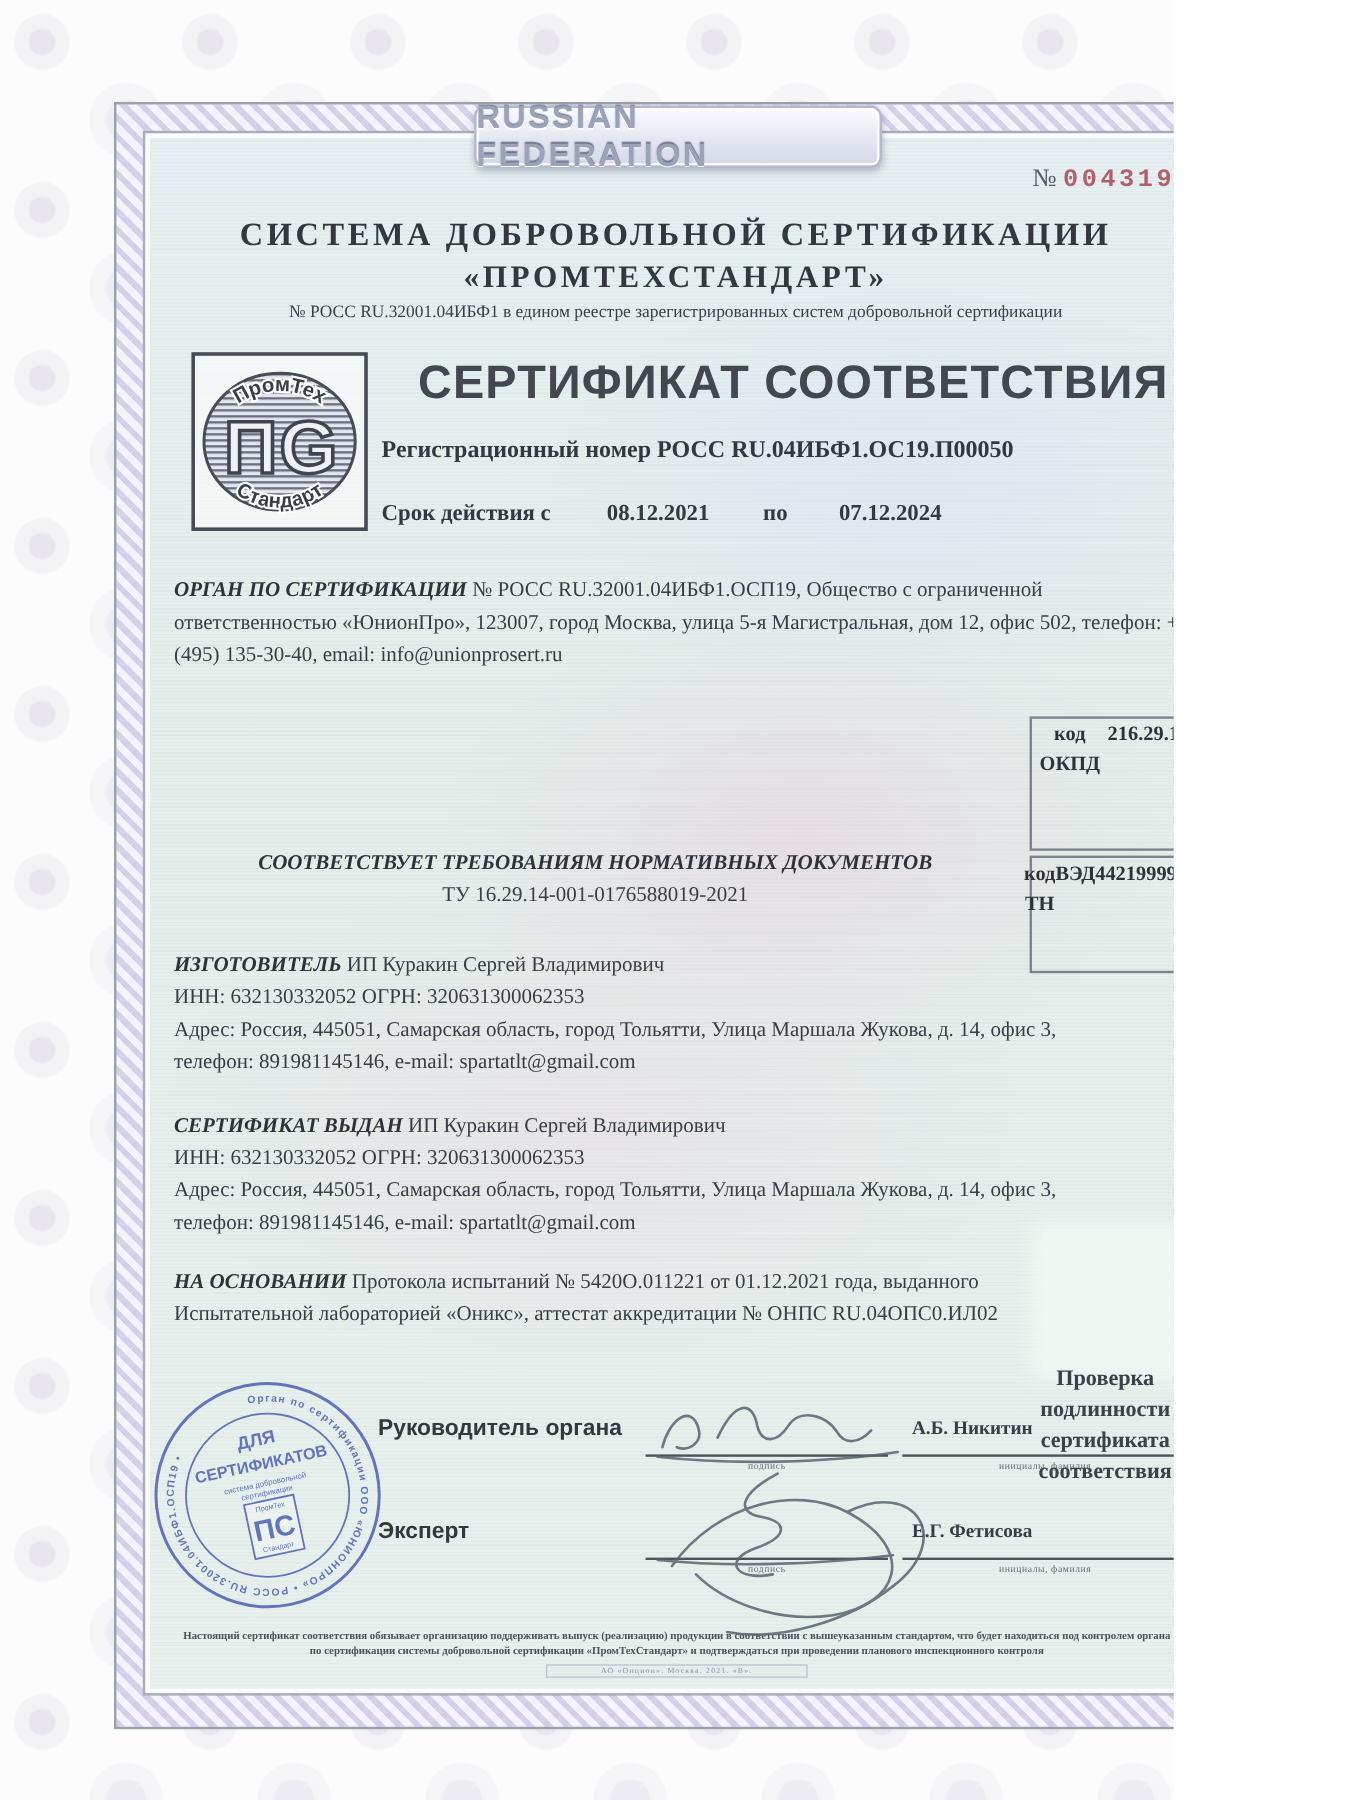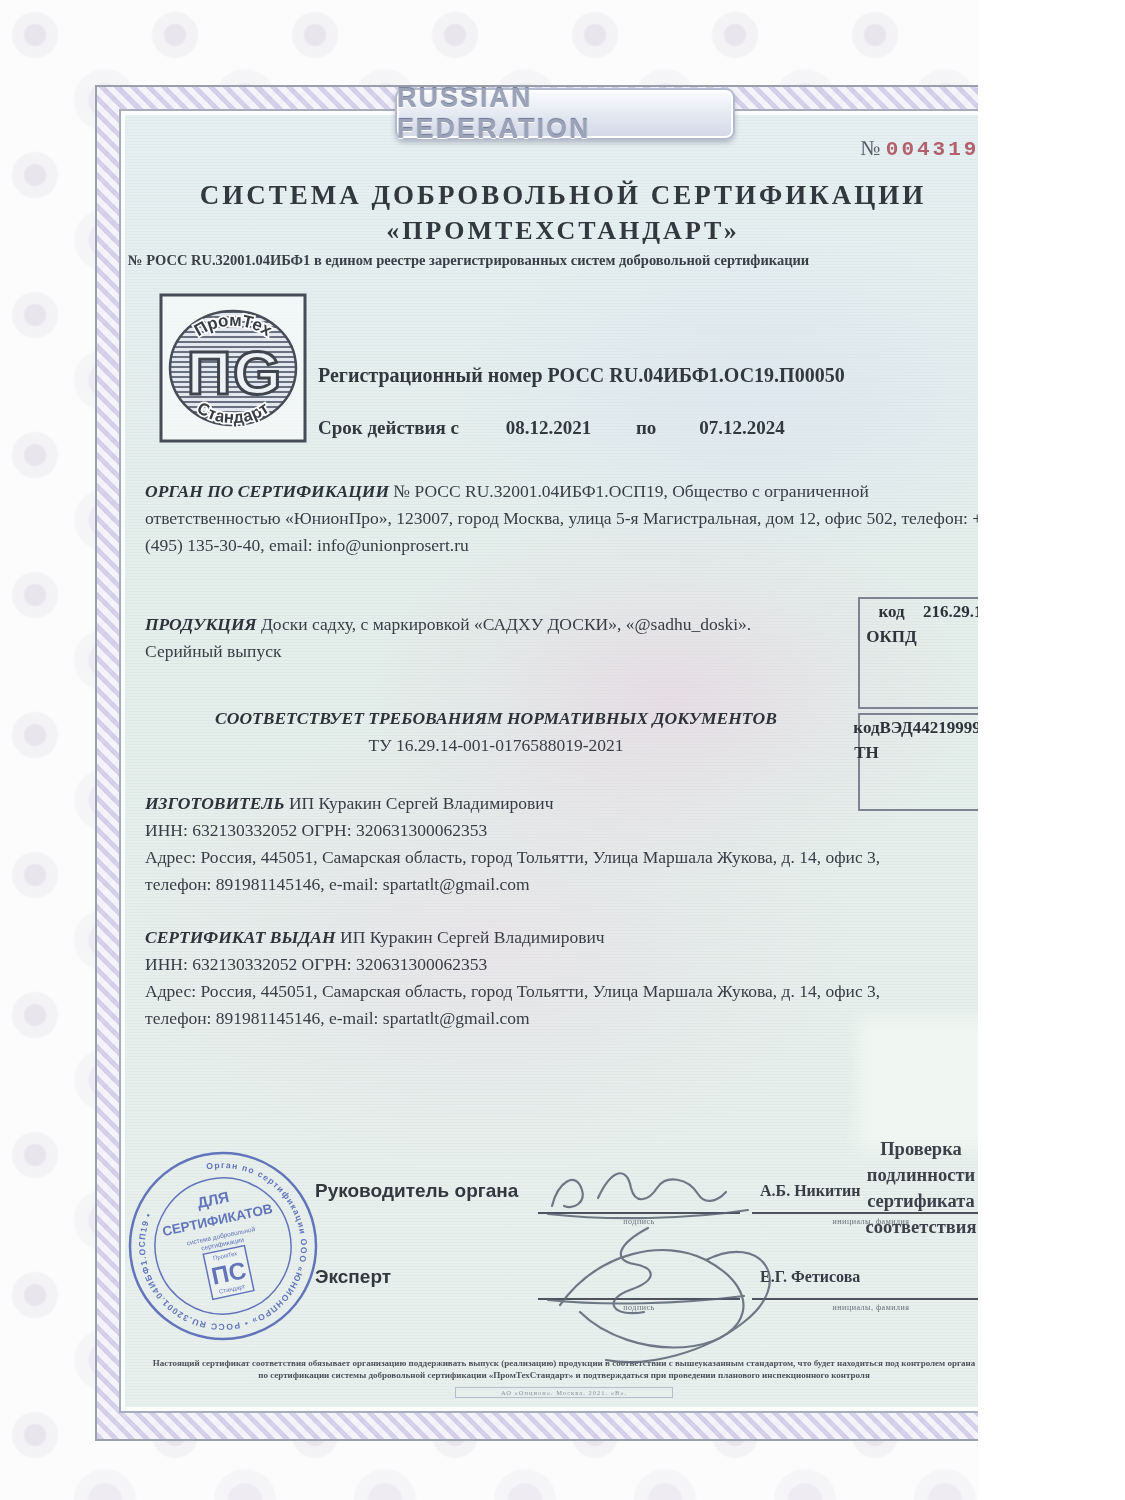--- a/index.html
+++ b/index.html
@@ -47,22 +47,22 @@
     text-shadow:0 1px 0 #fff, 0 -1px 1px #6d7690;
   }
   
   .cert-no{position:absolute;left:700px;top:136px;width:295px;text-align:right;font-size:21px;}
   .cert-no .nm{color:#555b66;}
   .cert-no .digits{font-family:"Liberation Mono",monospace;color:#b2606b;letter-spacing:3px;font-weight:bold;}
   .sys1{position:absolute;left:128px;top:180px;width:870px;text-align:center;
     font-weight:bold;font-size:27px;letter-spacing:3px;color:#33383f;}
   .sys2{position:absolute;left:128px;top:216px;width:870px;text-align:center;
     font-weight:bold;font-size:26px;letter-spacing:3px;color:#33383f;}
-  .sys3{position:absolute;left:128px;top:252px;width:870px;
-    font-weight:bold;font-size:14.5px;color:#3a3f47;}
+  .sys3{position:absolute;left:128px;top:252px;width:870px;text-align:center;
+    font-weight:normal;font-size:14.5px;color:#3a3f47;}
   .logo{position:absolute;left:157px;top:291px;}
   .doc-title{position:absolute;left:330px;top:298px;width:662px;text-align:center;
     font-family:"Liberation Sans",sans-serif;font-weight:bold;font-size:39px;
     letter-spacing:1px;color:#43474f;}
   .regline{position:absolute;left:318px;top:364px;font-weight:bold;font-size:20px;color:#33383f;}
   .validity{position:absolute;left:318px;top:417px;font-weight:bold;font-size:19px;color:#33383f;}
   .validity span{display:inline-block;}
   .validity .v-from{margin-left:42px;}
   .validity .v-po{margin-left:40px;}
   .validity .v-to{margin-left:38px;}
@@ -148,34 +148,33 @@
     <text font-family="Liberation Sans, sans-serif" font-weight="bold" font-size="17" fill="#383d46" stroke="#ffffff" stroke-width="3.5" paint-order="stroke">
       <textPath href="#arcTop" startOffset="50%" text-anchor="middle">ПромТех</textPath>
     </text>
     <text x="52" y="103" font-family="Liberation Sans, sans-serif" font-weight="bold" font-size="62" text-anchor="middle" fill="#eef1f6" stroke="#3f444e" stroke-width="3">П</text>
     <text x="100" y="103" font-family="Liberation Sans, sans-serif" font-weight="bold" font-size="62" text-anchor="middle" fill="#eef1f6" stroke="#3f444e" stroke-width="3">G</text>
     <text font-family="Liberation Sans, sans-serif" font-weight="bold" font-size="17" fill="#383d46" stroke="#ffffff" stroke-width="3.5" paint-order="stroke">
       <textPath href="#arcBot" startOffset="50%" text-anchor="middle">Стандарт</textPath>
     </text>
   </svg>
 
+  <div class="doc-title">СЕРТИФИКАТ СООТВЕТСТВИЯ</div>
 
   <div class="regline">Регистрационный номер РОСС RU.04ИБФ1.ОС19.П00050</div>
 
   <div class="validity">
     <span>Срок действия с</span>
     <span class="v-from">08.12.2021</span>
     <span class="v-po">по</span>
     <span class="v-to">07.12.2024</span>
   </div>
 
   <p class="para p-authority"><b>ОРГАН ПО СЕРТИФИКАЦИИ</b> <span>№ РОСС RU.32001.04ИБФ1.ОСП19, Общество с ограниченной ответственностью «ЮнионПро», 123007, город Москва, улица 5-я Магистральная, дом 12, офис 502, телефон: +7 (495) 135-30-40, email: info@unionprosert.ru</span></p>
 
-  <p class="para p-product"><b>ПРОДУКЦИЯ</b> <span>Доски садху, с маркировкой «САДХУ ДОСКИ», «@sadhu_doski».</span><br>
-    <span>Серийный выпуск</span></p>
 
   <div class="side-box box-okpd">
     <div>код ОКПД</div>
     <div>2</div>
     <div>16.29.14</div>
   </div>
 
   <p class="para p-compliance"><b>СООТВЕТСТВУЕТ ТРЕБОВАНИЯМ НОРМАТИВНЫХ ДОКУМЕНТОВ</b><br>
     <span>ТУ 16.29.14-001-0176588019-2021</span></p>
 
@@ -188,20 +187,21 @@
   <p class="para p-manufacturer"><b>ИЗГОТОВИТЕЛЬ</b> <span>ИП Куракин Сергей Владимирович</span><br>
     <span>ИНН: 632130332052 ОГРН: 320631300062353</span><br>
     <span>Адрес: Россия, 445051, Самарская область, город Тольятти, Улица Маршала Жукова, д. 14, офис 3,</span><br>
     <span>телефон: 891981145146, e-mail: spartatlt@gmail.com</span></p>
 
   <p class="para p-issued"><b>СЕРТИФИКАТ ВЫДАН</b> <span>ИП Куракин Сергей Владимирович</span><br>
     <span>ИНН: 632130332052 ОГРН: 320631300062353</span><br>
     <span>Адрес: Россия, 445051, Самарская область, город Тольятти, Улица Маршала Жукова, д. 14, офис 3,</span><br>
     <span>телефон: 891981145146, e-mail: spartatlt@gmail.com</span></p>
 
+  <p class="para p-basis"><b>НА ОСНОВАНИИ</b> <span>Протокола испытаний № 5420О.011221 от 01.12.2021 года, выданного Испытательной лабораторией «Оникс», аттестат аккредитации № ОНПС RU.04ОПС0.ИЛ02</span></p>
 
   <div class="patch"></div>
 
   <svg class="stamp" width="200" height="200" viewBox="0 0 200 200">
     <defs>
         <path id="ringPath" d="M 100,22 a 78,78 0 1 1 -0.1,0" fill="none"></path>
       </defs>
     <g transform="rotate(-12 100 100)" fill="#5164b5" stroke="none">
       <circle cx="100" cy="100" r="93" fill="none" stroke="#5164b5" stroke-width="2.5"></circle>
       <circle cx="100" cy="100" r="68" fill="none" stroke="#5164b5" stroke-width="1.5"></circle>

